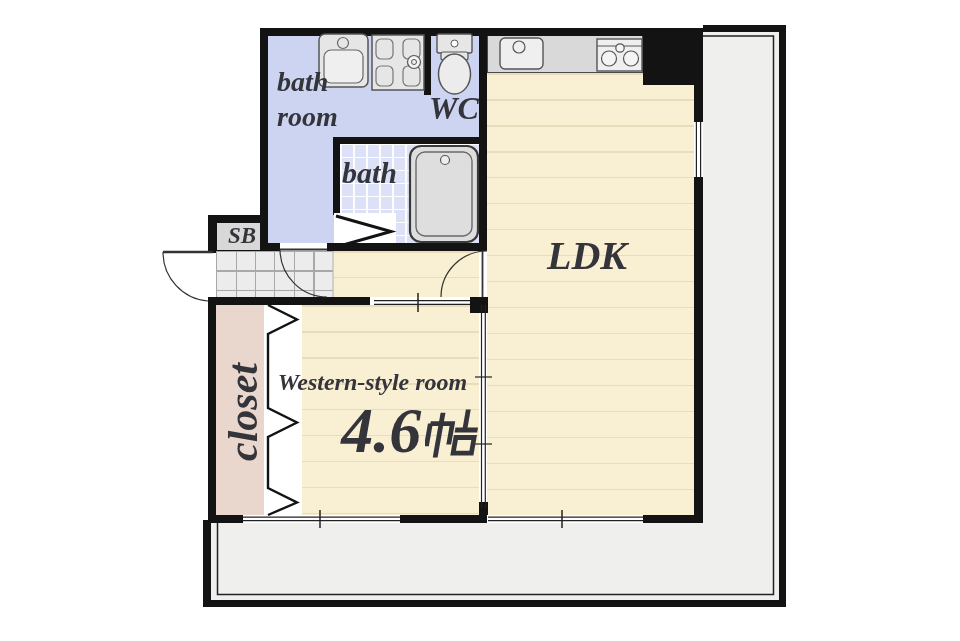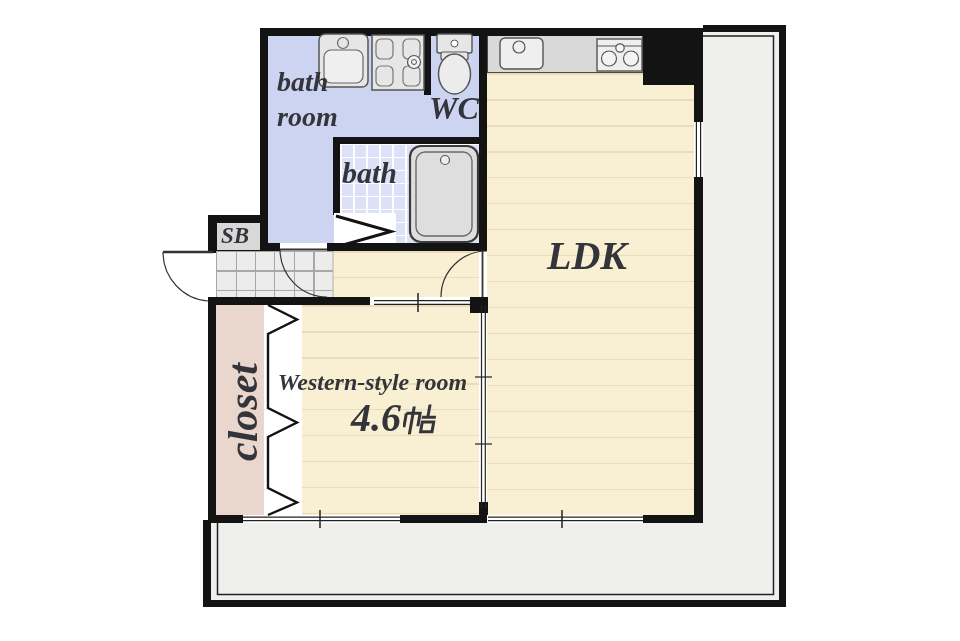--- a/index.html
+++ b/index.html
@@ -178,26 +178,26 @@
 
   <div class="lbl" style="left:277px;top:64px;font-size:28px;line-height:35px">
     <div>bath</div>
     <div>room</div>
   </div>
 
   <div class="lbl" style="left:429px;top:90px;font-size:32px">WC</div>
 
   <div class="lbl" style="left:342px;top:156px;font-size:30px">bath</div>
 
-  <div class="lbl ctr" style="left:209px;top:223px;width:52px;font-size:23px">SB</div>
+  <div class="lbl ctr" style="left:216px;top:223px;width:52px;font-size:23px">SB</div>
 
   <div class="lbl ctr" style="left:492px;top:232px;width:190px;font-size:40px">LDK</div>
 
   <div class="lbl ctr" style="left:266px;top:369px;width:213px;font-size:24px">Western-style room</div>
-  <div class="lbl arealine" style="left:304px;top:394px;width:180px;font-size:40px">
+  <div class="lbl arealine" style="left:320px;top:394px;width:180px;font-size:64px">
     <span>4.6</span>
       <svg class="jou" viewBox="0 0 100 100" aria-hidden="true">
         <use href="#jou"></use>
       </svg>
   </div>
 
   <div class="lbl ctr" style="left:151px;top:390px;width:180px;height:44px;font-size:42px;transform:rotate(-90deg)">closet</div>
 
 
 </div>

